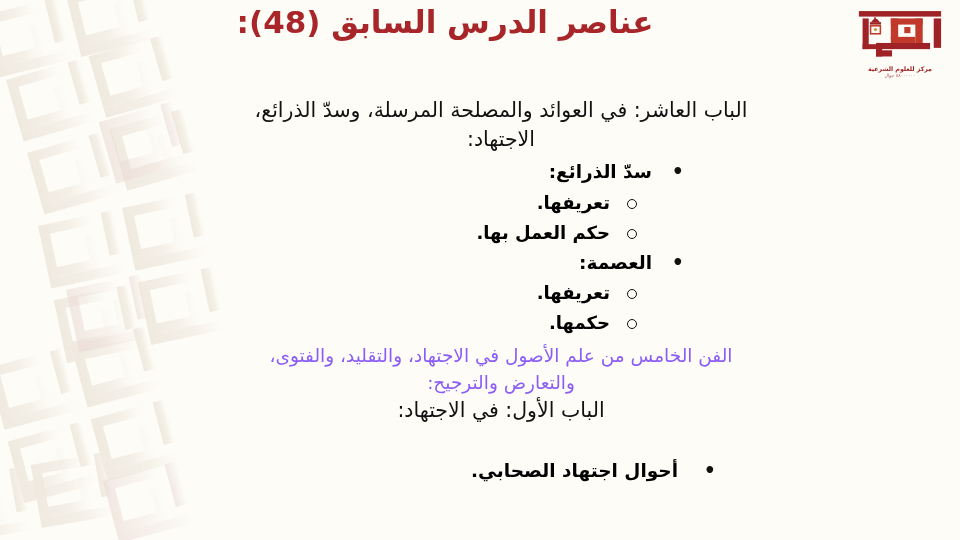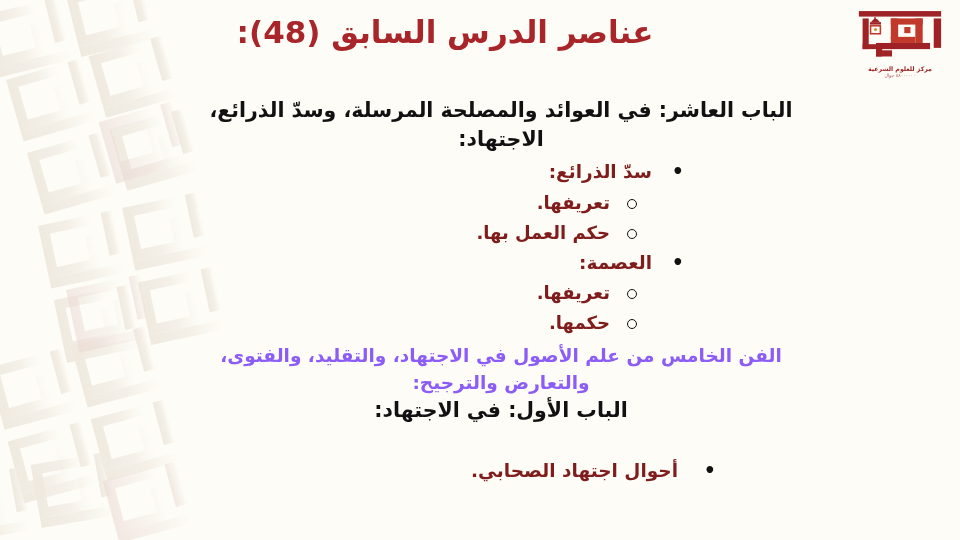--- a/index.html
+++ b/index.html
@@ -53,21 +53,21 @@
     font-family:"DejaVu Sans", sans-serif;
     font-size:4.6px;
     color:#B8565A;
     line-height:1.3;
     margin-top:0px;
   }
 
   
   #slide-title {
     position:absolute;
-    top:14px; left:0; right:0;
+    top:4px; left:0; right:0;
     text-align:center;
     font-size:31px;
     font-weight:bold;
     color:#A8252A;
     letter-spacing:0px;
     line-height:1.18;
     z-index:4;
     padding:0 130px 0 60px;
   }
 
@@ -75,21 +75,21 @@
   #content {
     position:absolute;
     top:96px;
     right:78px;
     left:120px;
     z-index:4;
   }
 
   .para {
     font-size:20.5px;
-    font-weight:bold;
+    font-weight:normal;
     line-height:1.42;
     color:#111111;
     text-align:center;
     margin:0;
   }
   .para.red {
     color:#8b5cf6;
     font-size:18.5px;
     line-height:1.44;
   }
@@ -99,21 +99,21 @@
   .para.heading-line { text-align:center; }
 
   
   ul.lvl1, ul.lvl2 { list-style:none; }
 
   ul.lvl1 { margin:0; padding:0; }
 
   li.b1, li.b2 {
     position:relative;
     font-weight:bold;
-    color:#7f1d1d;
+    color:#000000;
     text-align:right;
     font-family:"DejaVu Sans", sans-serif;
   }
 
   li.b1 {
     font-size:18.5px;
     line-height:1.66;
     padding-right:42px;
     margin-right:188px;
   }

